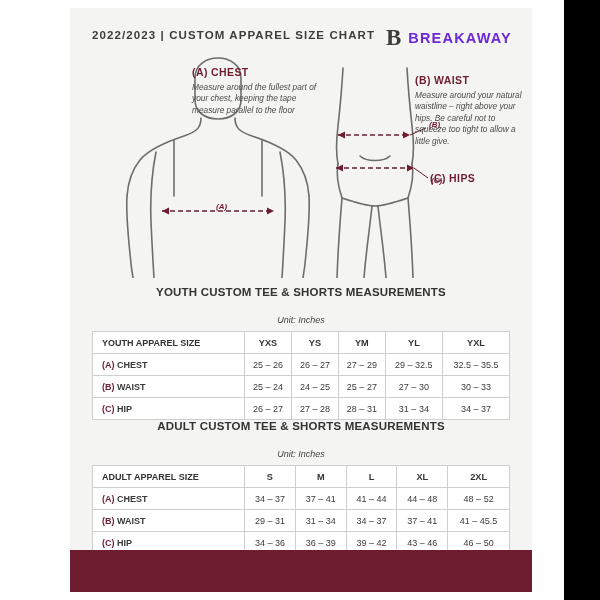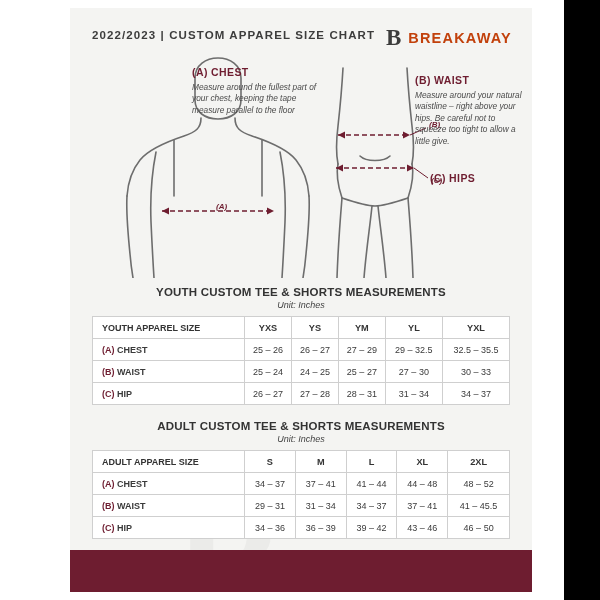--- a/index.html
+++ b/index.html
@@ -79,21 +79,21 @@
     font-family: "Liberation Serif", serif;
     font-size: 23px;
     font-weight: bold;
     color: #3c3c3c;
     line-height: 23px;
   }
   .brand-name {
     font-size: 14.5px;
     font-weight: bold;
     letter-spacing: 1.2px;
-    color: #c2410c;
+    color: #6d28d9;
   }
 
   
   .illus {
     position: absolute;
     left: 0;
     top: 48px;
     width: 462px;
     height: 222px;
   }
@@ -133,21 +133,21 @@
     font-size: 11.5px;
     font-weight: bold;
     color: #333333;
     letter-spacing: .2px;
   }
   .tbl-sub {
     text-align: center;
     font-size: 9px;
     font-style: italic;
     color: #444444;
-    margin-top: 2px;
+    margin-top: 17px;
     margin-bottom: 6px;
   }
   table {
     border-collapse: collapse;
     width: 418px;
     background: #ffffff;
   }
   th, td {
     border: 1px solid #cfcfcf;
     height: 21px;

